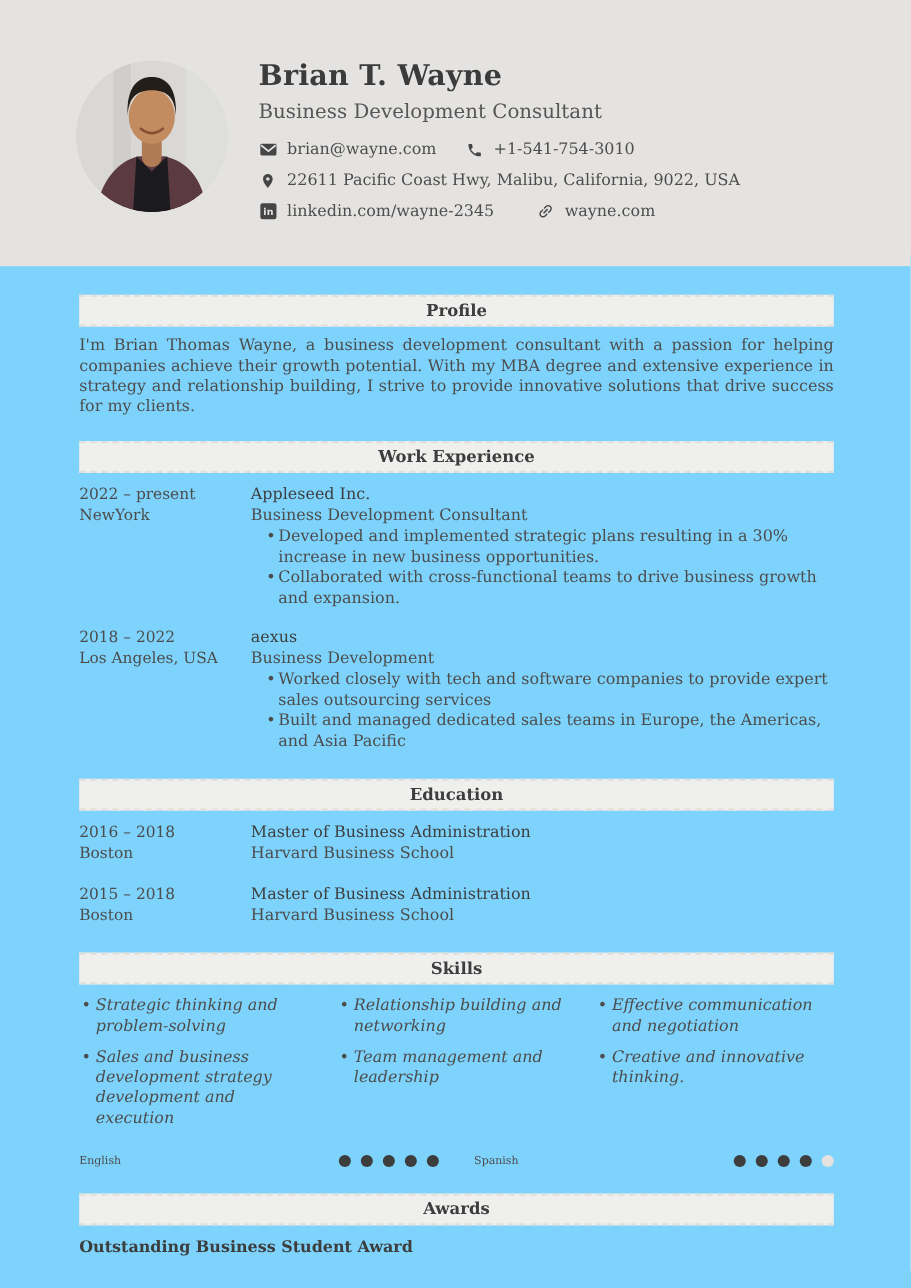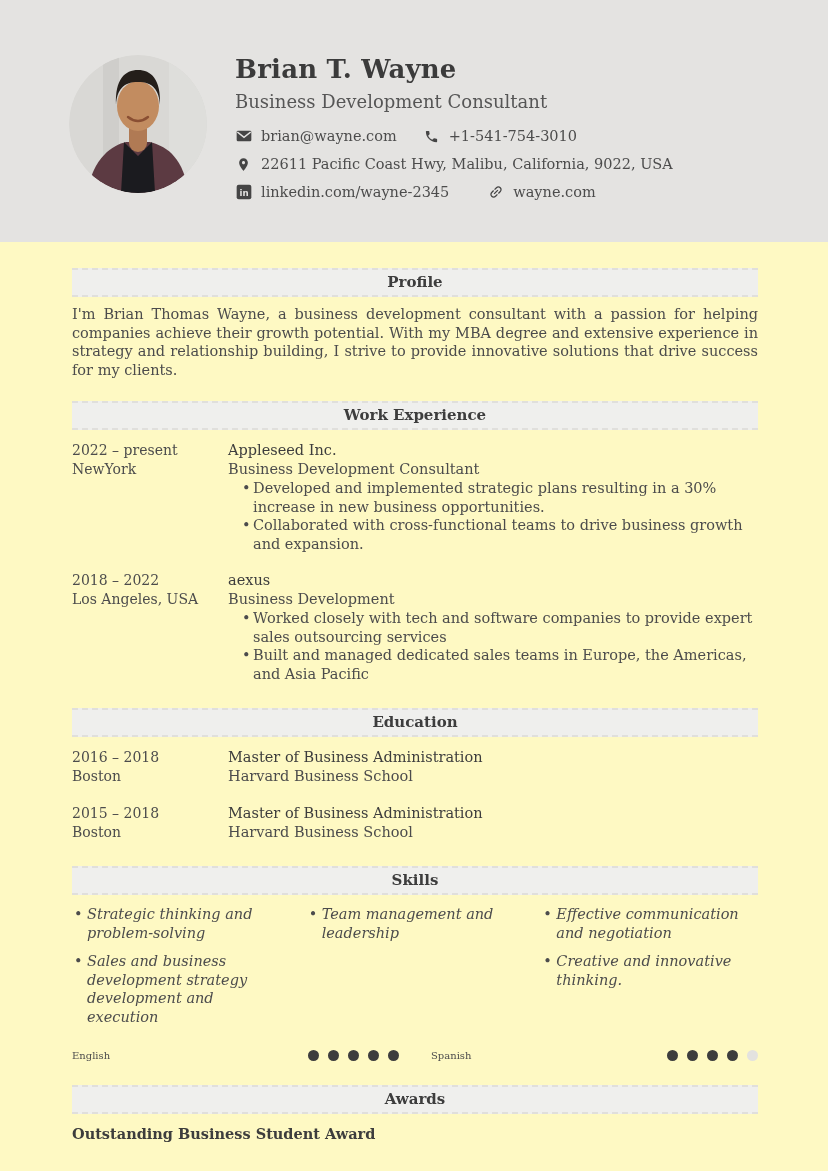--- a/index.html
+++ b/index.html
@@ -1,18 +1,18 @@
 <!DOCTYPE html>
 <html><head>
 <meta charset="utf-8">
 <style>
   * { margin:0; padding:0; box-sizing:border-box; }
   html,body { background:#ffffff; }
   body { width:828px; font-family:"DejaVu Serif", serif; }
-  .page { position:relative; width:828px; height:1171px; background:#fef9c3; overflow:hidden; }
+  .page { position:relative; width:828px; height:1171px; background:#7dd3fc; overflow:hidden; }
 
   
   .band { position:relative; height:242px; background:#e4e3e1; }
   .photo { position:absolute; left:69px; top:55px; width:138px; height:138px; border-radius:50%; overflow:hidden; }
   .head-right { position:absolute; left:235px; top:54px; }
   .person-name { font-size:26px; font-weight:700; color:#3b3b3b; letter-spacing:.2px; }
   .person-title { margin-top:7px; font-size:18px; color:#565656; }
   .contacts { margin-top:16px; font-size:14.5px; color:#4c4c4c; }
   .c-row { display:flex; align-items:center; margin-top:12px; }
   .c-row:first-child { margin-top:0; }
@@ -213,20 +213,21 @@
     </section>
 
     <section class="m-skills">
       <div class="sec-bar">Skills</div>
       <div class="skills-grid">
         <div>
           <div class="skill-item">Strategic thinking and problem-solving</div>
           <div class="skill-item">Sales and business development strategy development and execution</div>
         </div>
         <div>
+          <div class="skill-item">Relationship building and networking</div>
           <div class="skill-item">Team management and leadership</div>
         </div>
         <div>
           <div class="skill-item">Effective communication and negotiation</div>
           <div class="skill-item">Creative and innovative thinking.</div>
         </div>
       </div>
     </section>
 
     <section class="m-lang">

